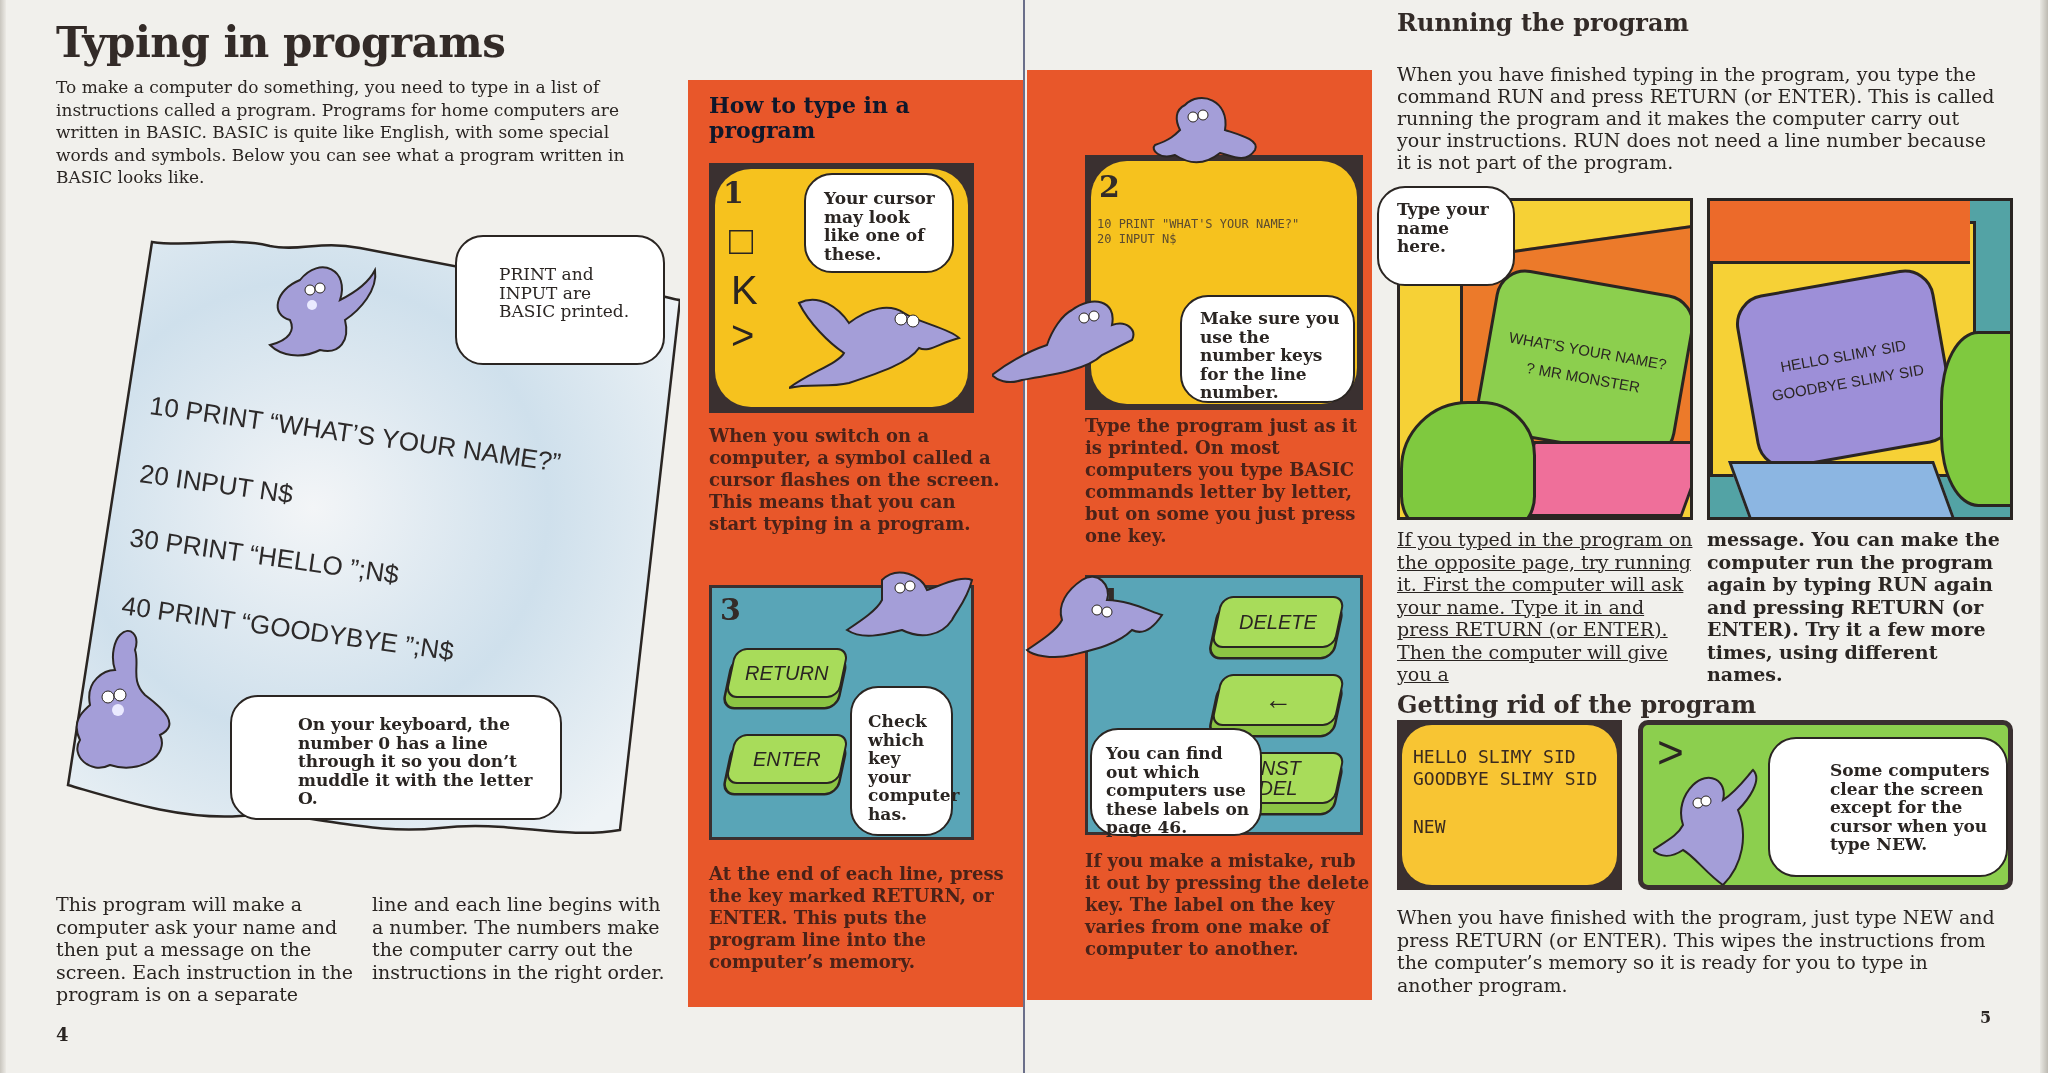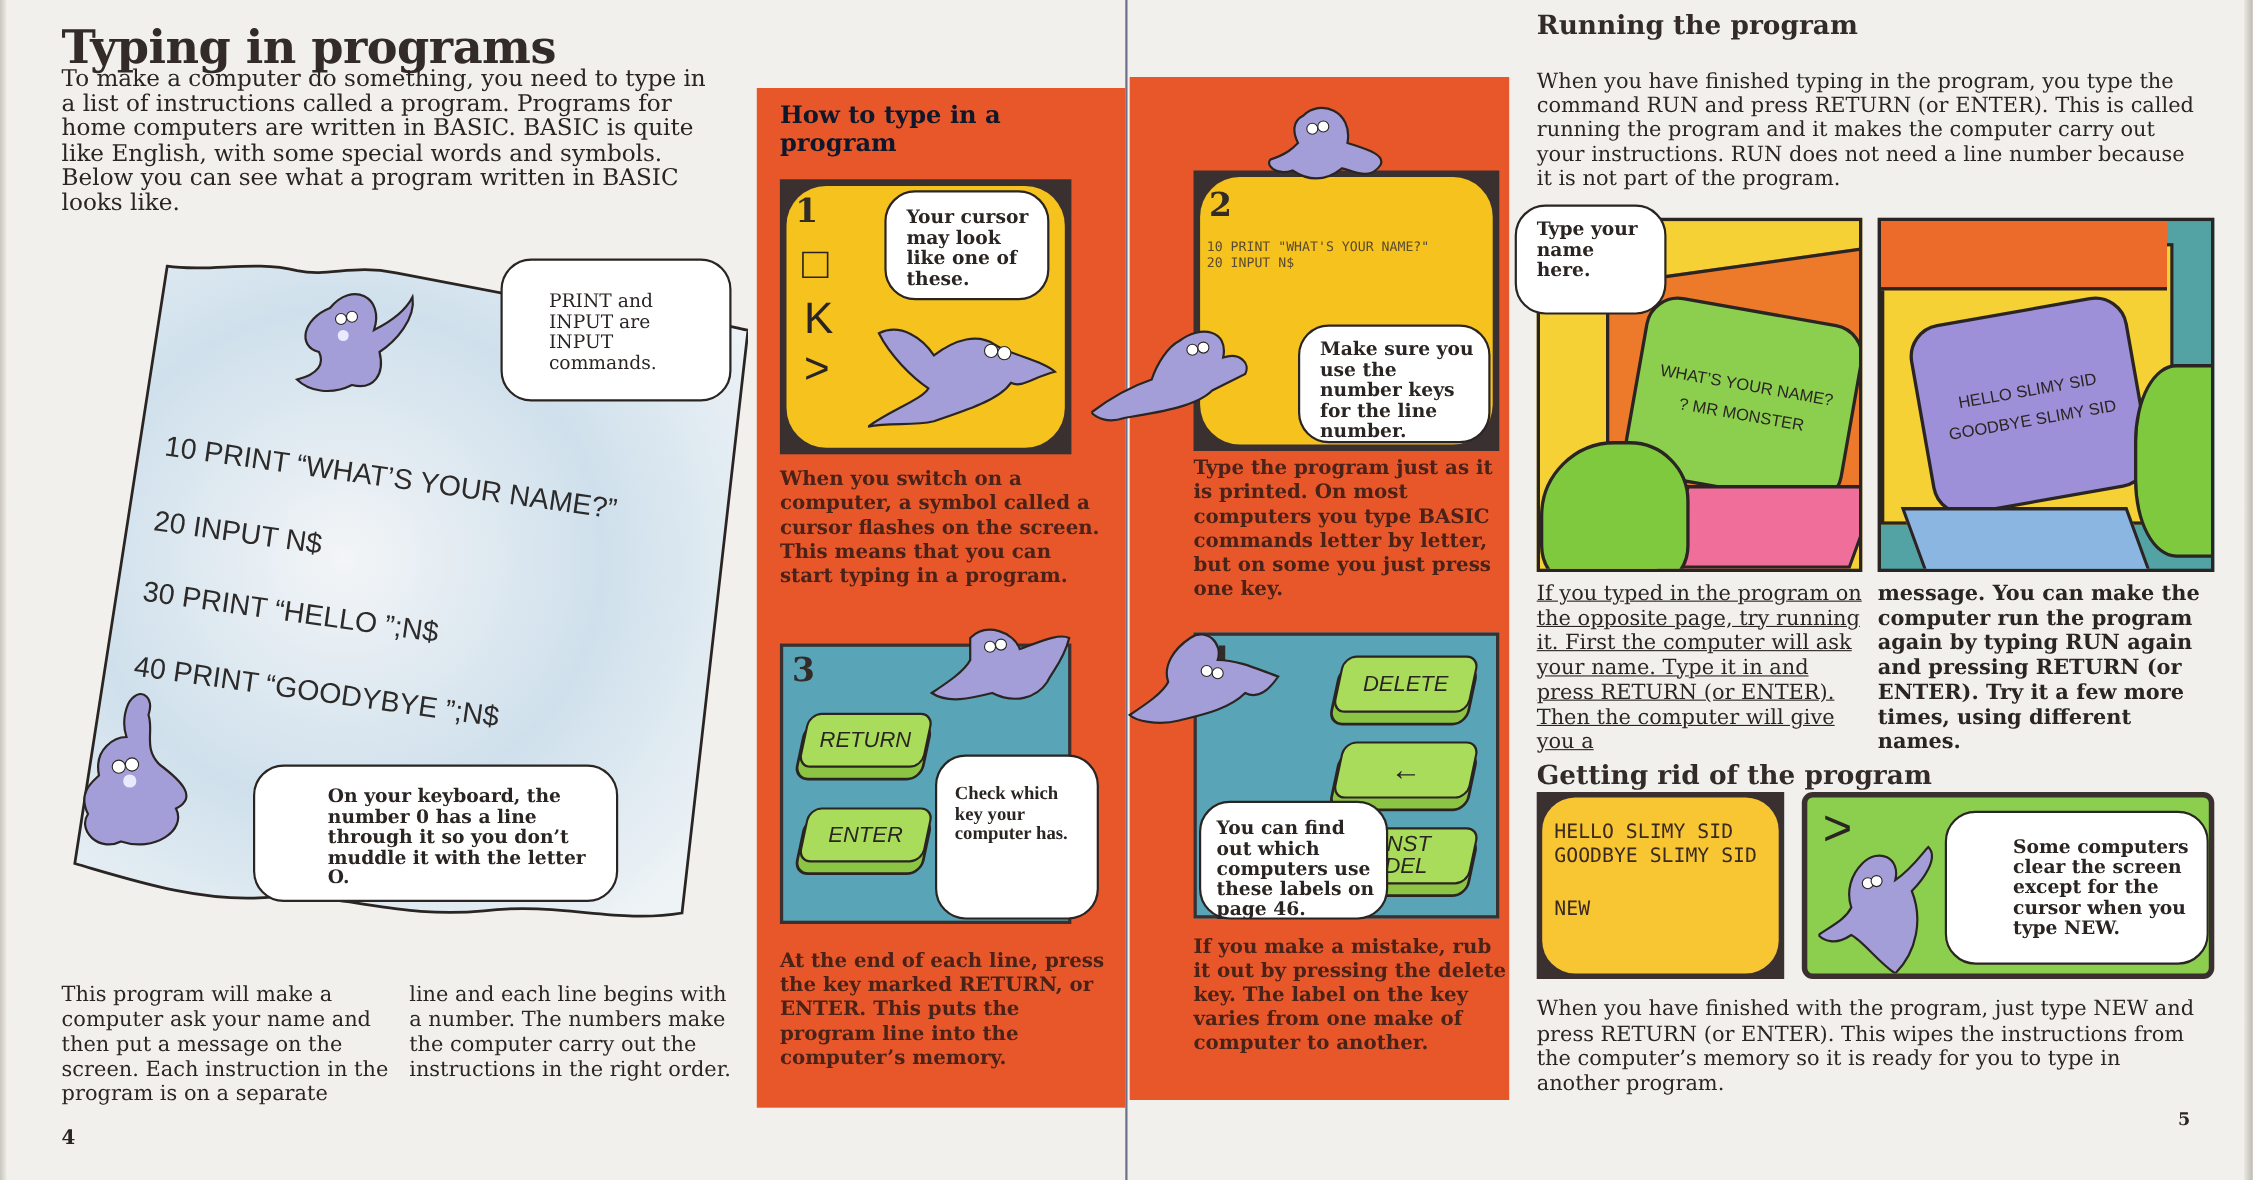--- a/index.html
+++ b/index.html
@@ -6,21 +6,21 @@
   body { width:2048px; height:1073px; background:#d8d6d0; position:relative; overflow:hidden;
          font-family:"DejaVu Serif", serif; color:#2a2522; }
   .page { position:absolute; top:0; height:1073px; background:#f1f0ec; }
   .page-left { left:0; width:1025px; }
   .page-right { left:1025px; width:1023px; }
   .gutter { position:absolute; left:1023px; top:0; width:3px; height:1073px; background:#6b6f8a; }
   .edge-right { position:absolute; right:0; top:0; width:8px; height:1073px; background:linear-gradient(90deg,#e9e8e3,#bdbab2); }
   .edge-left { position:absolute; left:0; top:0; width:6px; height:1073px; background:linear-gradient(90deg,#c9c6bf,#eceae5); }
 
   .title { position:absolute; left:56px; top:18px; font-size:42px; font-weight:bold; letter-spacing:-0.5px; color:#332b28; margin:0; }
-  .intro { position:absolute; left:56px; top:60px; width:590px; font-size:21px; line-height:22.5px; margin:0; }
+  .intro { position:absolute; left:56px; top:76px; width:590px; font-size:17px; line-height:22.5px; margin:0; }
   .body-text { position:absolute; font-size:19px; line-height:22.5px; margin:0; }
   .page-num { position:absolute; font-size:18px; font-weight:bold; }
 
   
   .scroll { position:absolute; left:60px; top:240px; width:620px; height:600px; }
   .scroll svg { position:absolute; left:0; top:0; }
   .code-line { position:absolute; font-family:"Liberation Sans", sans-serif; font-size:26px; color:#2d2a2a; white-space:nowrap; transform-origin:left center; }
 
   .bubble { position:absolute; background:#ffffff; border:2.5px solid #2a2522; border-radius:28px; font-size:17px; line-height:18.5px; padding:12px 14px; box-sizing:border-box; }
   .bubble.bold { font-weight:bold; }
@@ -77,21 +77,21 @@
     <div class="code-line" style="left:70px;top:282px;transform:rotate(8deg);">30 PRINT “HELLO ”;N$</div>
     <div class="code-line" style="left:62px;top:350px;transform:rotate(8deg);">40 PRINT “GOODYBYE ”;N$</div>
 
     <svg class="ghost" style="left:200px;top:20px;" width="120" height="110" viewBox="0 0 120 110">
       <path d="M40 20 C60 -5 90 10 80 40 C100 30 110 20 115 10 C118 30 100 50 85 60 C90 80 80 95 60 90 C40 100 20 95 10 85 C30 80 35 70 30 60 C10 55 15 30 40 20Z" fill="#a49ed8" stroke="#2a2522" stroke-width="2"></path>
       <circle cx="50" cy="30" r="5" fill="#fff" stroke="#2a2522"></circle>
         <circle cx="60" cy="28" r="5" fill="#fff" stroke="#2a2522"></circle>
       <circle cx="52" cy="45" r="5" fill="#eaeaff"></circle>
     </svg>
 
-    <div class="bubble" style="left:395px;top:-5px;width:210px;height:130px;padding:28px 20px 10px 42px;">PRINT and INPUT are INPUT commands.</div>
+    <div class="bubble" style="left:395px;top:-5px;width:210px;height:130px;padding:28px 20px 10px 42px;">PRINT and INPUT are BASIC printed.</div>
 
     <svg class="ghost" style="left:10px;top:385px;" width="140" height="160" viewBox="0 0 140 160">
       <path d="M50 10 C60 0 70 10 65 25 C70 40 60 55 75 70 C95 85 110 100 90 110 C100 130 70 150 40 140 C20 150 0 130 10 115 C0 95 15 85 20 80 C15 55 35 45 45 45 C40 30 45 15 50 10Z" fill="#a49ed8" stroke="#2a2522" stroke-width="2"></path>
       <circle cx="38" cy="72" r="6" fill="#fff" stroke="#2a2522"></circle>
         <circle cx="50" cy="70" r="6" fill="#fff" stroke="#2a2522"></circle>
       <circle cx="48" cy="85" r="6" fill="#eaeaff"></circle>
     </svg>
 
     <div class="bubble bold" style="left:150px;top:455px;width:332px;height:125px;padding:18px 16px 10px 66px;margin-left:20px;">On your keyboard, the number 0 has a line through it so you don’t muddle it with the letter O.</div>
   </div>
@@ -124,21 +124,21 @@
           <span>RETURN</span>
         </div>
       <div class="key" style="left:18px;top:146px;width:110px;height:46px;">
           <span>ENTER</span>
         </div>
       <svg class="ghost" style="left:130px;top:-18px;" width="140" height="80" viewBox="0 0 140 80">
         <path d="M40 10 C55 -5 80 5 85 20 C100 15 120 5 130 10 C125 30 115 40 110 50 C100 65 80 70 60 60 C40 65 20 70 5 60 C20 50 35 40 40 30 Z" fill="#a49ed8" stroke="#2a2522" stroke-width="2"></path>
         <circle cx="58" cy="18" r="5" fill="#fff" stroke="#2a2522"></circle>
           <circle cx="68" cy="16" r="5" fill="#fff" stroke="#2a2522"></circle>
       </svg>
-      <div class="bubble bold" style="left:138px;top:98px;width:149px;height:150px;padding:24px 10px 8px 16px;font-family:Liberation Serif, serif;">Check which key your computer has.</div>
+      <div class="bubble bold" style="left:138px;top:98px;width:103px;height:150px;padding:24px 10px 8px 16px;">Check which key your computer has.</div>
     </div>
     <p class="orange-text" style="left:21px;top:783px;width:300px;">At the end of each line, press the key marked RETURN, or ENTER. This puts the program line into the computer’s memory.</p>
   </div>
 </div>
 
 <div class="gutter"></div>
 
 <div class="page page-right">
   <div class="edge-right"></div>
 

